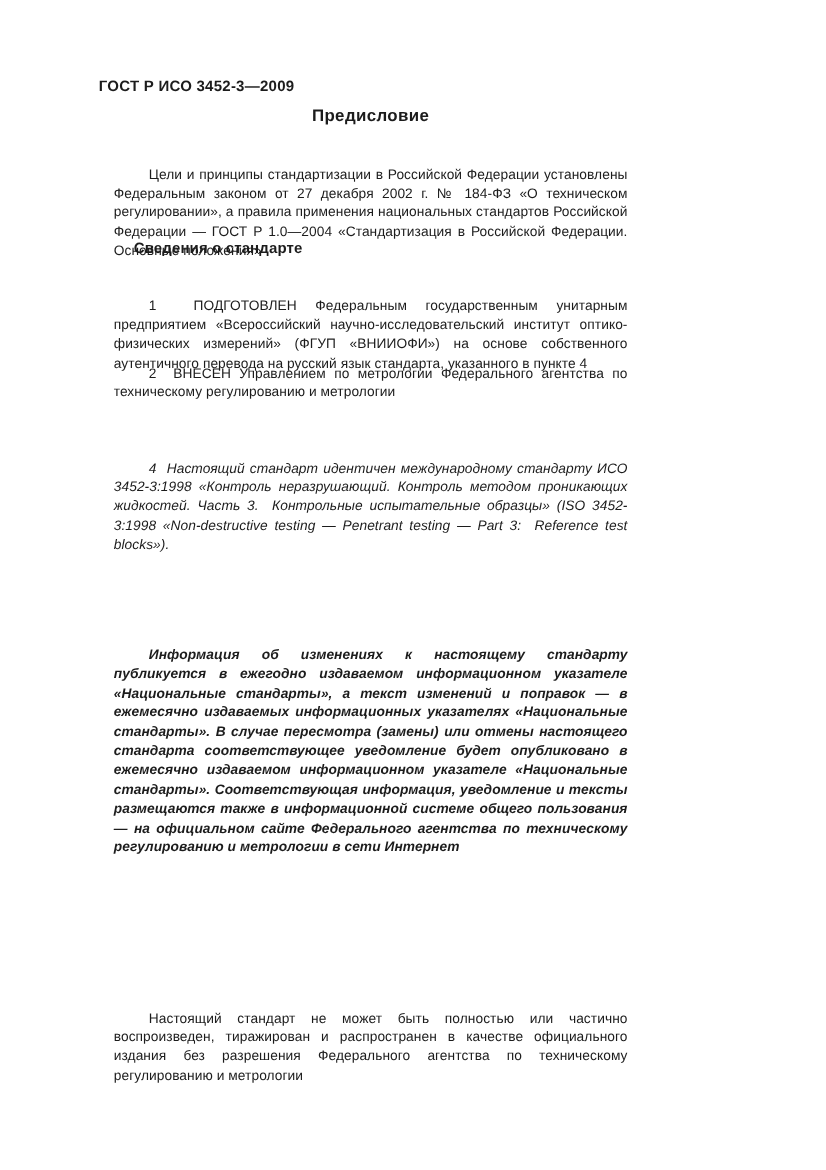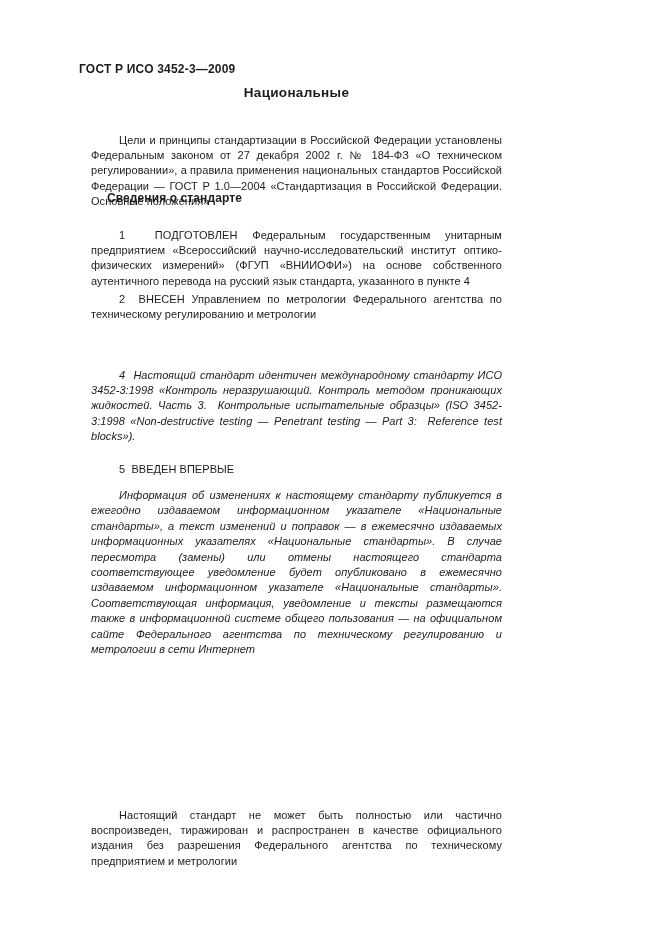--- a/index.html
+++ b/index.html
@@ -43,66 +43,66 @@
     margin: 12px;
   }
   .intro      { top: 121px; }
   .subheading {
     top: 191px;
     font-size: 12px;
     font-weight: bold;
     padding-left: 28px;
     letter-spacing: 0.1px;
   }
-  .item1 { top: 216px; }
+  .item1 { top: 226px; }
   .item2 { top: 280px; }
   .item3 { top: 310px; }
   .item4 { top: 356px; }
   .item4 .para { position: static; font-style: italic; }
   .item5 { top: 450px; }
   .note {
-    top: 476px;
+    top: 505px;
     font-style: italic;
     line-height: 15.4px;
+    font-weight: bold;
   }
   .copyright {
     top: 771px;
     text-align: right;
     font-size: 12px;
     letter-spacing: 0.1px;
   }
   .disclaimer { top: 796px; }
   .page-number {
     top: 847px;
     font-size: 11.5px;
   }
 </style>
 </head>
 <body>
 
 <div class="page">
 
   <div class="block doc-code">ГОСТ Р ИСО 3452-3—2009</div>
 
-  <div class="block title">Национальные</div>
+  <div class="block title">Предисловие</div>
 
   <div class="block para intro">Цели и принципы стандартизации в Российской Федерации установлены Федеральным законом от 27 декабря 2002 г. № 184-ФЗ «О техническом регулировании», а правила применения национальных стандартов Российской Федерации — ГОСТ Р 1.0—2004 «Стандартизация в Российской Федерации. Основные положения»</div>
 
   <div class="block subheading">Сведения о стандарте</div>
 
   <div class="block para item1">1&nbsp; ПОДГОТОВЛЕН Федеральным государственным унитарным предприятием «Всероссийский научно-исследовательский институт оптико-физических измерений» (ФГУП «ВНИИОФИ») на основе собственного аутентичного перевода на русский язык стандарта, указанного в пункте 4</div>
 
   <div class="block para item2">2&nbsp; ВНЕСЕН Управлением по метрологии Федерального агентства по техническому регулированию и метрологии</div>
 
 
   <div class="block item4">
     <p class="para">4&nbsp; Настоящий стандарт идентичен международному стандарту ИСО 3452-3:1998 «Контроль неразрушающий. Контроль методом проникающих жидкостей. Часть 3.&nbsp; Контрольные испытательные образцы» (ISO 3452-3:1998 «Non-destructive testing — Penetrant testing — Part 3:&nbsp; Reference test blocks»).</p>
   </div>
 
-  <div class="block para item5">5&nbsp; ВВЕДЕН ВПЕРВЫЕ</div>
 
   <div class="block para note">Информация об изменениях к настоящему стандарту публикуется в ежегодно издаваемом информационном указателе «Национальные стандарты», а текст изменений и поправок — в ежемесячно издаваемых информационных указателях «Национальные стандарты». В случае пересмотра (замены) или отмены настоящего стандарта соответствующее уведомление будет опубликовано в ежемесячно издаваемом информационном указателе «Национальные стандарты». Соответствующая информация, уведомление и тексты размещаются также в информационной системе общего пользования — на официальном сайте Федерального агентства по техническому регулированию и метрологии в сети Интернет</div>
 
 
-  <div class="block para disclaimer">Настоящий стандарт не может быть полностью или частично воспроизведен, тиражирован и распространен в качестве официального издания без разрешения Федерального агентства по техническому предприятием и метрологии</div>
+  <div class="block para disclaimer">Настоящий стандарт не может быть полностью или частично воспроизведен, тиражирован и распространен в качестве официального издания без разрешения Федерального агентства по техническому регулированию и метрологии</div>
 
 
 </div>
 
 </body></html>

